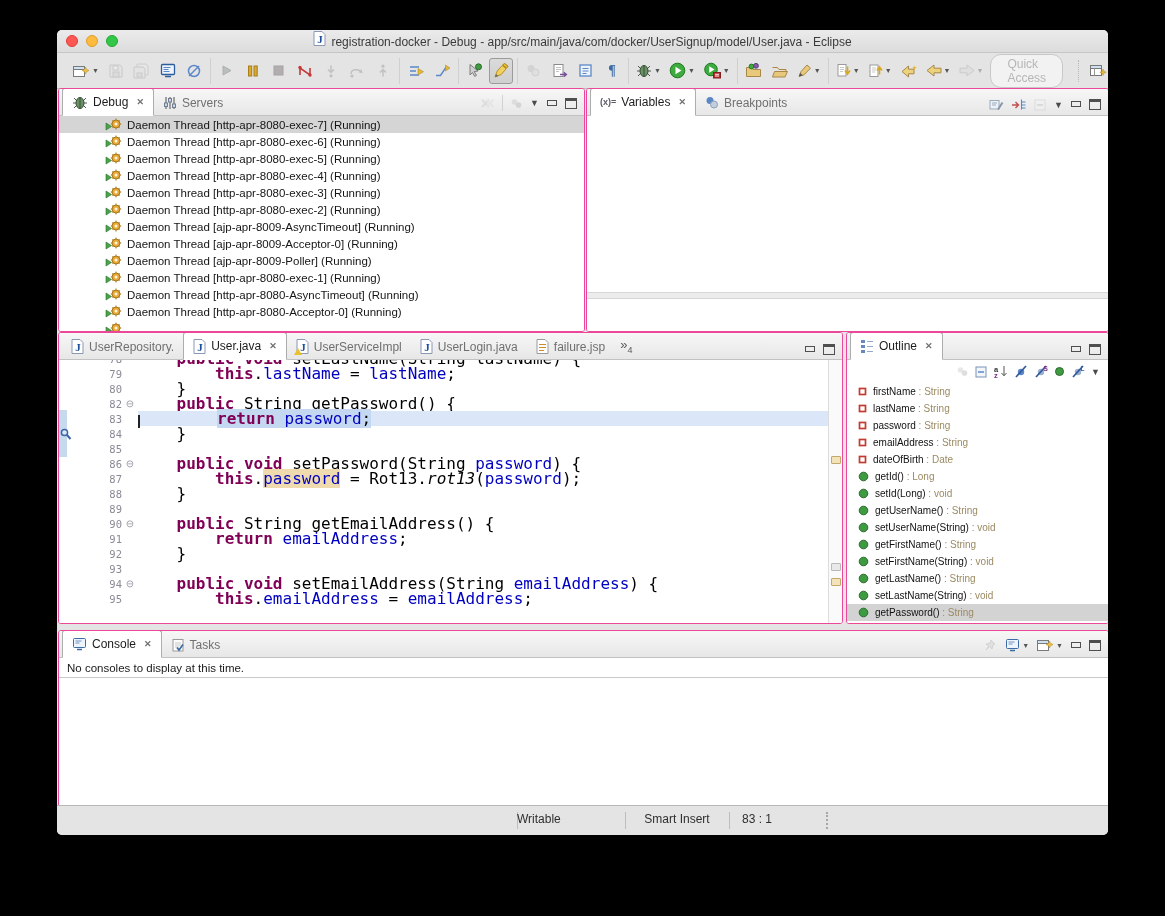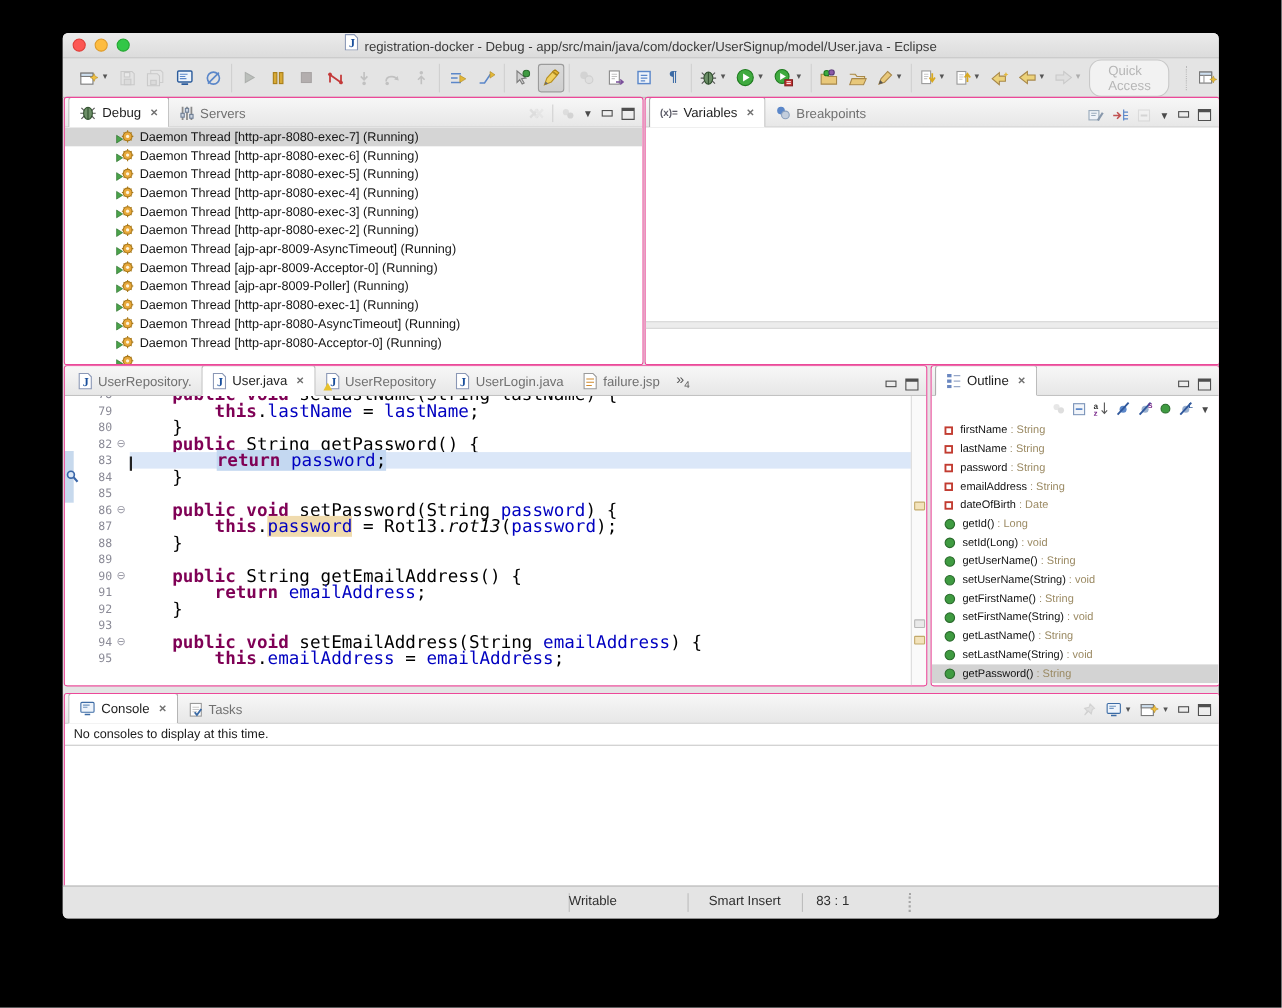--- a/index.html
+++ b/index.html
@@ -53,21 +53,21 @@
   
   .tree{position:absolute;top:27px;left:0;right:0;bottom:0;overflow:hidden;background:#fff;}
   .tree-row{height:17px;display:flex;align-items:center;gap:5px;padding-left:46px;font-size:11.5px;
             color:#151515;white-space:nowrap;}
   .tree-row.selected{background:#d5d5d5;}
   
   .vars-body{position:absolute;top:27px;left:0;right:0;bottom:0;background:#fff;}
   .vsplit{position:absolute;left:0;right:0;top:176px;height:5px;background:#ececec;
           border-top:1px solid #d6d6d6;border-bottom:1px solid #d6d6d6;}
   
-  .code-viewport{position:absolute;top:27px;left:0;right:13px;bottom:0;background:#fff;overflow:hidden;}
+  .code-viewport{position:absolute;top:27px;left:0;right:13px;bottom:0;background:#fff;overflow:hidden;padding-left:20px;}
   .ovr{position:absolute;top:27px;right:0;width:13px;bottom:0;background:#fafafa;border-left:1px solid #dcdcdc;}
   .ovr .mk{position:absolute;left:2px;width:8px;height:6px;border-radius:1px;}
   .code-rows{margin-top:-9px;position:relative;}
   .code-row{display:flex;height:15px;align-items:center;font-family:"DejaVu Sans Mono",monospace;}
   .c-annot{width:13px;flex-shrink:0;height:15px;position:relative;}
   .c-num{width:30px;flex-shrink:0;text-align:right;color:#8a8a96;font-size:10.5px;
          font-family:"DejaVu Sans Mono",monospace;}
   .c-fold{width:16px;flex-shrink:0;text-align:center;color:#9a9aa6;font-size:10px;line-height:15px;
           background:none;border:none;padding:0;}
   .c-text{flex:1;white-space:pre;font-size:16px;line-height:15px;color:#000;height:15px;}
@@ -832,21 +832,21 @@
           <span class="close">✕</span>
         </span>
         <span class="tab">
           <span class="tab-icon">
             <svg width="13" height="15">
               <path d="M1 .5h8l3 3V14.5H1z" fill="#fff" stroke="#8a97b5"></path>
               <text x="7" y="12" font-size="11" font-weight="bold" fill="#1a4f9c" text-anchor="middle" font-family="Liberation Serif,serif">J</text>
             </svg>
             <span class="warn-ov"></span>
           </span>
-          <span>UserRepository</span>
+          <span>UserServiceImpl</span>
         </span>
         <span class="tab">
           <span class="tab-icon">
             <svg width="13" height="15">
               <path d="M1 .5h8l3 3V14.5H1z" fill="#fff" stroke="#8a97b5"></path>
               <text x="7" y="12" font-size="11" font-weight="bold" fill="#1a4f9c" text-anchor="middle" font-family="Liberation Serif,serif">J</text>
             </svg>
           </span>
           <span>UserLogin.java</span>
         </span>

